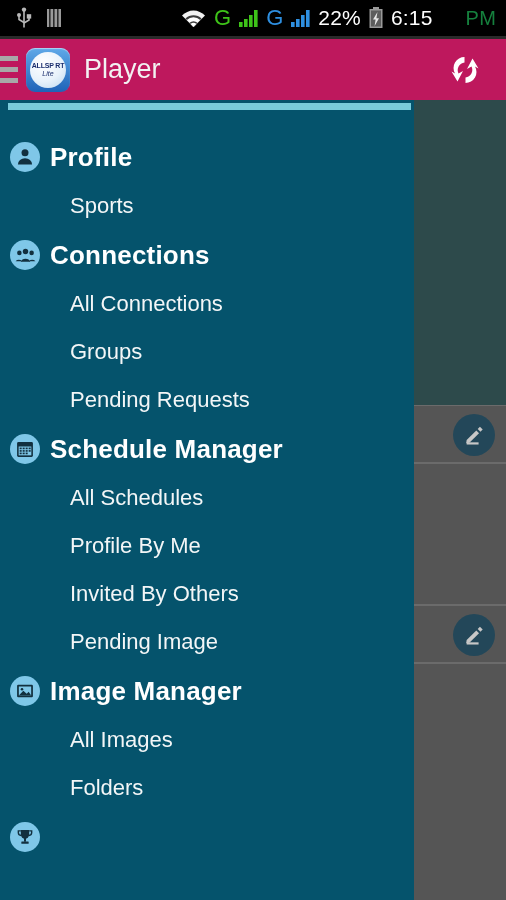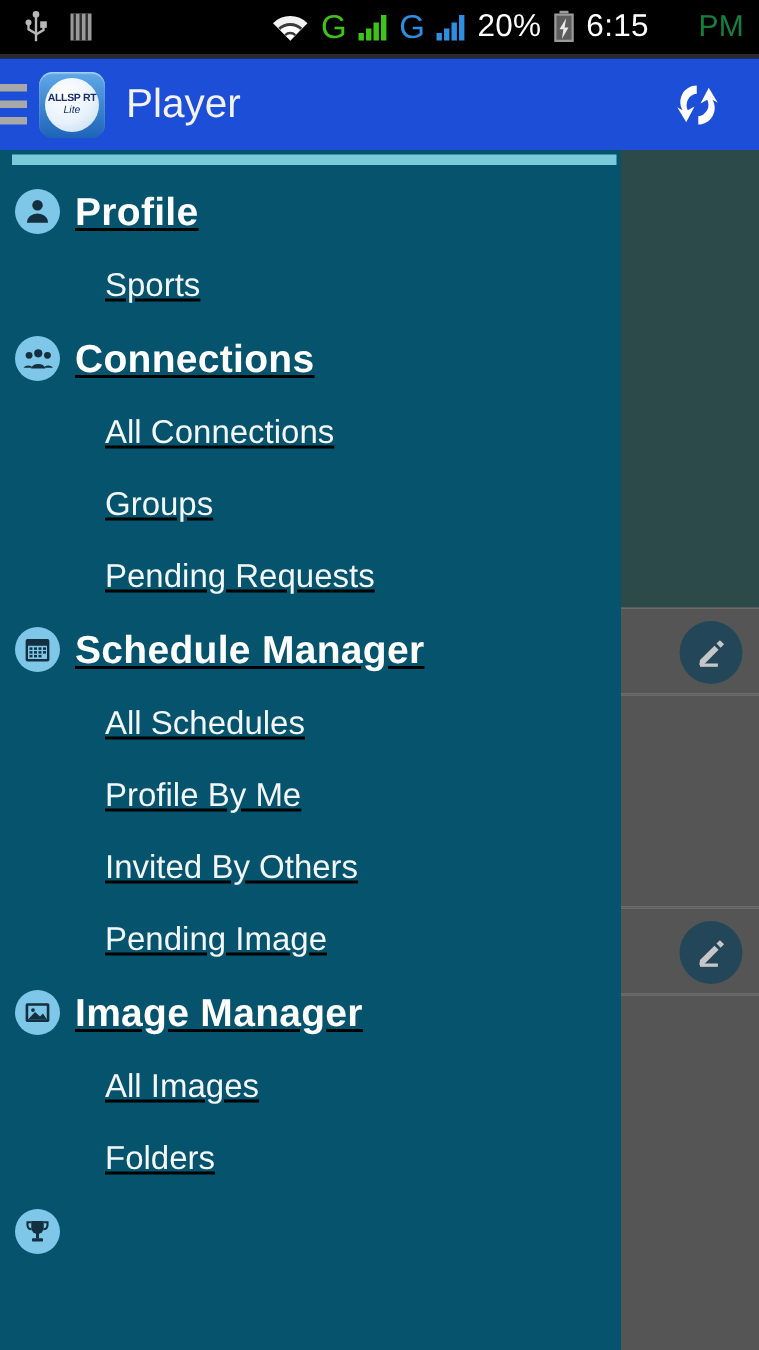--- a/index.html
+++ b/index.html
@@ -22,21 +22,21 @@
   .sb-text { color:#ffffff; font-size:21px; letter-spacing:0.2px; }
   .sb-text.small { font-size:20px; color:#15803d;margin-left:26px; }
   .g-letter { font-size:22px; font-weight:400; line-height:1; }
   .g-green { color:#3ec319; }
   .g-blue  { color:#2e8fe0; }
   #sb-divider { position:absolute; top:36px; left:0; width:506px; height:3px; background:#2a2a2a; }
 
   
   #actionbar {
     position:absolute; top:39px; left:0; width:506px; height:61px;
-    background:#1d4ed8; display:flex; align-items:center;
+    background:#be185d; display:flex; align-items:center;
   }
   #hamburger { width:24px; height:36px; display:flex; flex-direction:column; justify-content:center; gap:6px; margin-left:-6px; flex:none; }
   #hamburger i { display:block; width:24px; height:5px; background:#a8a8a8; }
   #app-icon {
     width:44px; height:44px; margin-left:8px; border-radius:9px; flex:none;
     background:linear-gradient(#5fa9e8,#1f63b8);
     display:flex; align-items:center; justify-content:center;
     box-shadow:inset 0 1px 1px rgba(255,255,255,.5);
   }
   #app-icon .badge {
@@ -62,21 +62,21 @@
 
   
   #scrim { position:absolute; top:100px; left:0; width:506px; height:800px; background:rgba(0,0,0,0.22); }
 
   
   #drawer {
     position:absolute; top:100px; left:0; width:414px; height:800px;
     background:#05536c; overflow:hidden;
   }
   #drawer-accent { position:absolute; top:3px; left:8px; width:403px; height:7px; background:#79cbdb; }
-  #drawer-list { position:absolute; top:16px; left:0; width:414px;text-decoration:underline; }
+  #drawer-list { position:absolute; top:32px; left:0; width:414px; }
 
   .nav-header { display:flex; align-items:center; height:50px; padding-left:10px; }
   .nav-header .ic {
     width:30px; height:30px; border-radius:50%; background:#7fc7e8;
     display:flex; align-items:center; justify-content:center; flex:none;
   }
   .nav-header .lbl { color:#ffffff; font-size:26px; font-weight:bold; margin-left:10px; letter-spacing:0.2px; }
   .nav-sub { height:48px; display:flex; align-items:center; padding-left:70px; }
   .nav-sub .lbl { color:#f3f6f7; font-size:22px; font-weight:400; }
 </style>
@@ -250,21 +250,21 @@
         <rect x="11" y="6" width="3.6" height="12" fill="#3ec319"></rect>
         <rect x="16" y="1" width="3.6" height="17" fill="#3ec319"></rect>
       </svg>
       <span class="g-letter g-blue">G</span>
       <svg class="sb-ico" width="21" height="19" viewBox="0 0 21 19">
         <rect x="1" y="13" width="3.6" height="5" fill="#2e8fe0"></rect>
         <rect x="6" y="10" width="3.6" height="8" fill="#2e8fe0"></rect>
         <rect x="11" y="6" width="3.6" height="12" fill="#2e8fe0"></rect>
         <rect x="16" y="1" width="3.6" height="17" fill="#2e8fe0"></rect>
       </svg>
-      <span class="sb-text">20%</span>
+      <span class="sb-text">22%</span>
       <svg class="sb-ico" width="16" height="22" viewBox="0 0 16 22">
         <rect x="5" y="0" width="6" height="2" fill="#9a9a9a"></rect>
         <rect x="1.5" y="2" width="13" height="19" fill="#9a9a9a"></rect>
         <rect x="3" y="3.5" width="10" height="16" fill="#5d5d5d"></rect>
         <path d="M9.5 5 L5 12.5 H7.6 L6.6 19 L11 11.3 H8.4 Z" fill="#e8e8e8"></path>
       </svg>
       <span class="sb-text">6:15</span>
       <span class="sb-text small">PM</span>
     </div>
   </div>

